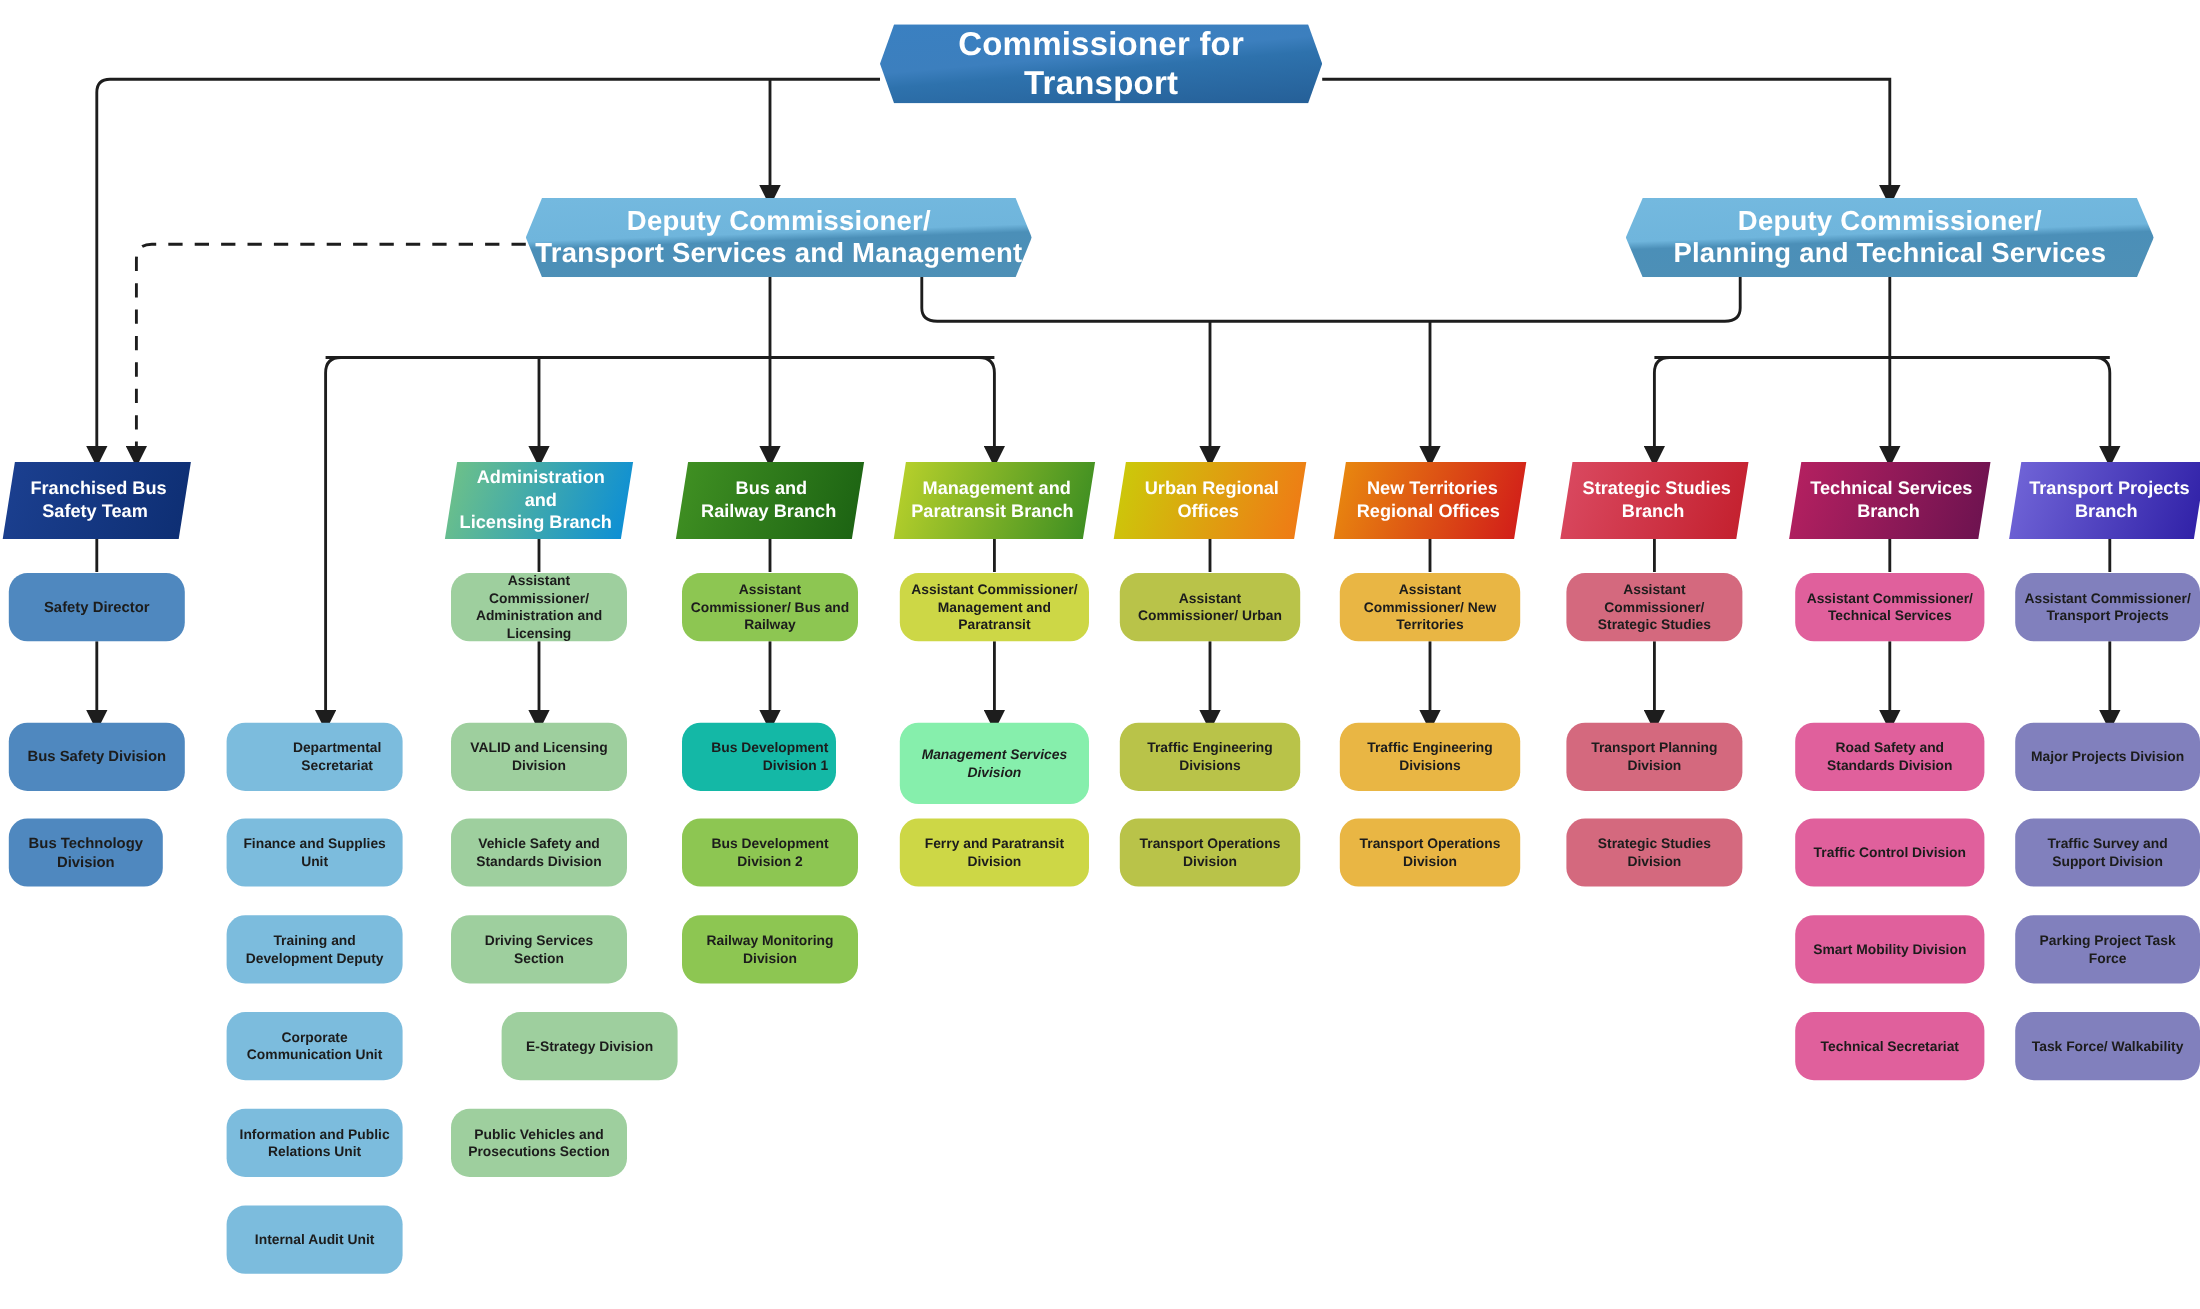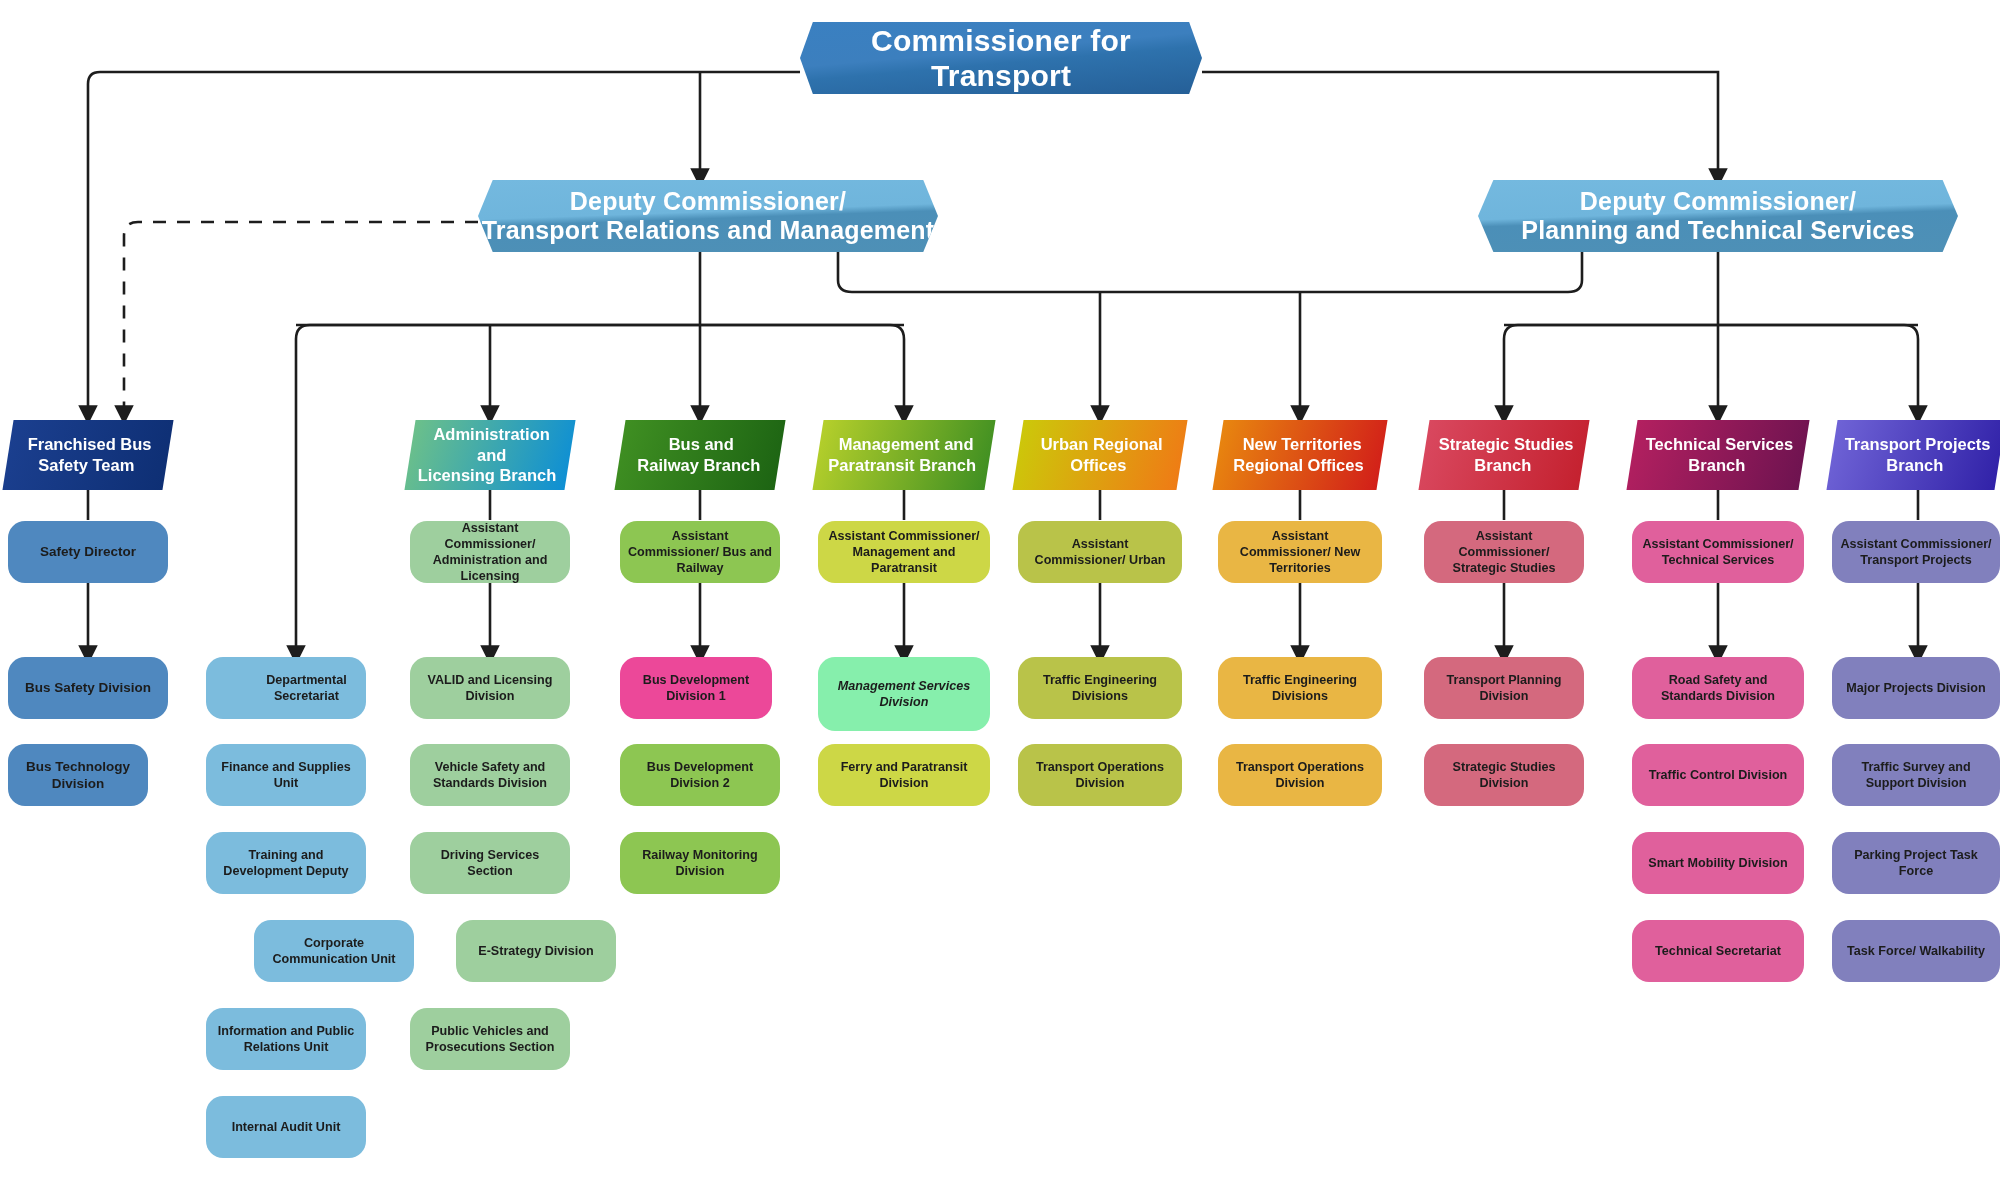--- a/index.html
+++ b/index.html
@@ -87,21 +87,21 @@
       <path d="M 1918 583 L 1918 655" marker-end="url(#ah)"></path>
     </g>
   </svg>
 
   <div class="node chev l1" style="left:800px;top:22px;width:402px;height:72px;">
     <span>Commissioner for Transport</span>
   </div>
 
   <div class="node chev l2" style="left:478px;top:180px;width:460px;height:72px;flex-direction:column;">
     <span>Deputy Commissioner/</span>
-    <span>Transport Relations and Management</span>
+    <span>Transport Services and Management</span>
   </div>
 
   <div class="node chev l2" style="left:1478px;top:180px;width:480px;height:72px;flex-direction:column;">
     <span>Deputy Commissioner/</span>
     <span>Planning and Technical Services</span>
   </div>
 
   <div class="node para" style="left:8px;top:420px;width:160px;height:70px;background:linear-gradient(100deg,#1b3f8f 0%,#0e2f74 100%);flex-direction:column;">
     <span>Franchised Bus</span>
     <span>Safety Team</span>
@@ -118,21 +118,21 @@
 
   <div class="node pill small" style="left:206px;top:657px;width:160px;height:62px;background:#7cbcdd;padding-left:48px;">
     <span>Departmental  Secretariat</span>
   </div>
   <div class="node pill small" style="left:206px;top:744px;width:160px;height:62px;background:#7cbcdd;">
     <span>Finance and Supplies Unit</span>
   </div>
   <div class="node pill small" style="left:206px;top:832px;width:160px;height:62px;background:#7cbcdd;">
     <span>Training and Development Deputy</span>
   </div>
-  <div class="node pill small" style="left:206px;top:920px;width:160px;height:62px;background:#7cbcdd;margin-left:48px;">
+  <div class="node pill small" style="left:206px;top:920px;width:160px;height:62px;background:#7cbcdd;">
     <span>Corporate Communication Unit</span>
   </div>
   <div class="node pill small" style="left:206px;top:1008px;width:160px;height:62px;background:#7cbcdd;">
     <span>Information and Public Relations Unit</span>
   </div>
   <div class="node pill small" style="left:206px;top:1096px;width:160px;height:62px;background:#7cbcdd;">
     <span>Internal Audit Unit</span>
   </div>
 
   <div class="node para" style="left:410px;top:420px;width:160px;height:70px;background:linear-gradient(100deg,#6cc08a 0%,#0e8fd4 100%);flex-direction:column;">
@@ -158,21 +158,21 @@
     <span>Public Vehicles and Prosecutions Section</span>
   </div>
 
   <div class="node para" style="left:620px;top:420px;width:160px;height:70px;background:linear-gradient(100deg,#3f8f22 0%,#1d6413 100%);flex-direction:column;">
     <span>Bus and</span>
     <span>Railway Branch</span>
   </div>
   <div class="node pill small" style="left:620px;top:521px;width:160px;height:62px;background:#8dc652;">
     <span>Assistant Commissioner/ Bus and Railway</span>
   </div>
-  <div class="node pill small" style="left:620px;top:657px;width:152px;height:62px;background:#ec4899;">
+  <div class="node pill small" style="left:620px;top:657px;width:140px;height:62px;background:#14b8a6;text-align:right;">
     <span>Bus Development Division 1</span>
   </div>
   <div class="node pill small" style="left:620px;top:744px;width:160px;height:62px;background:#8dc652;">
     <span>Bus Development Division 2</span>
   </div>
   <div class="node pill small" style="left:620px;top:832px;width:160px;height:62px;background:#8dc652;">
     <span>Railway Monitoring Division</span>
   </div>
 
   <div class="node para" style="left:818px;top:420px;width:172px;height:70px;background:linear-gradient(100deg,#b5cf2b 0%,#3f8f22 100%);flex-direction:column;">

